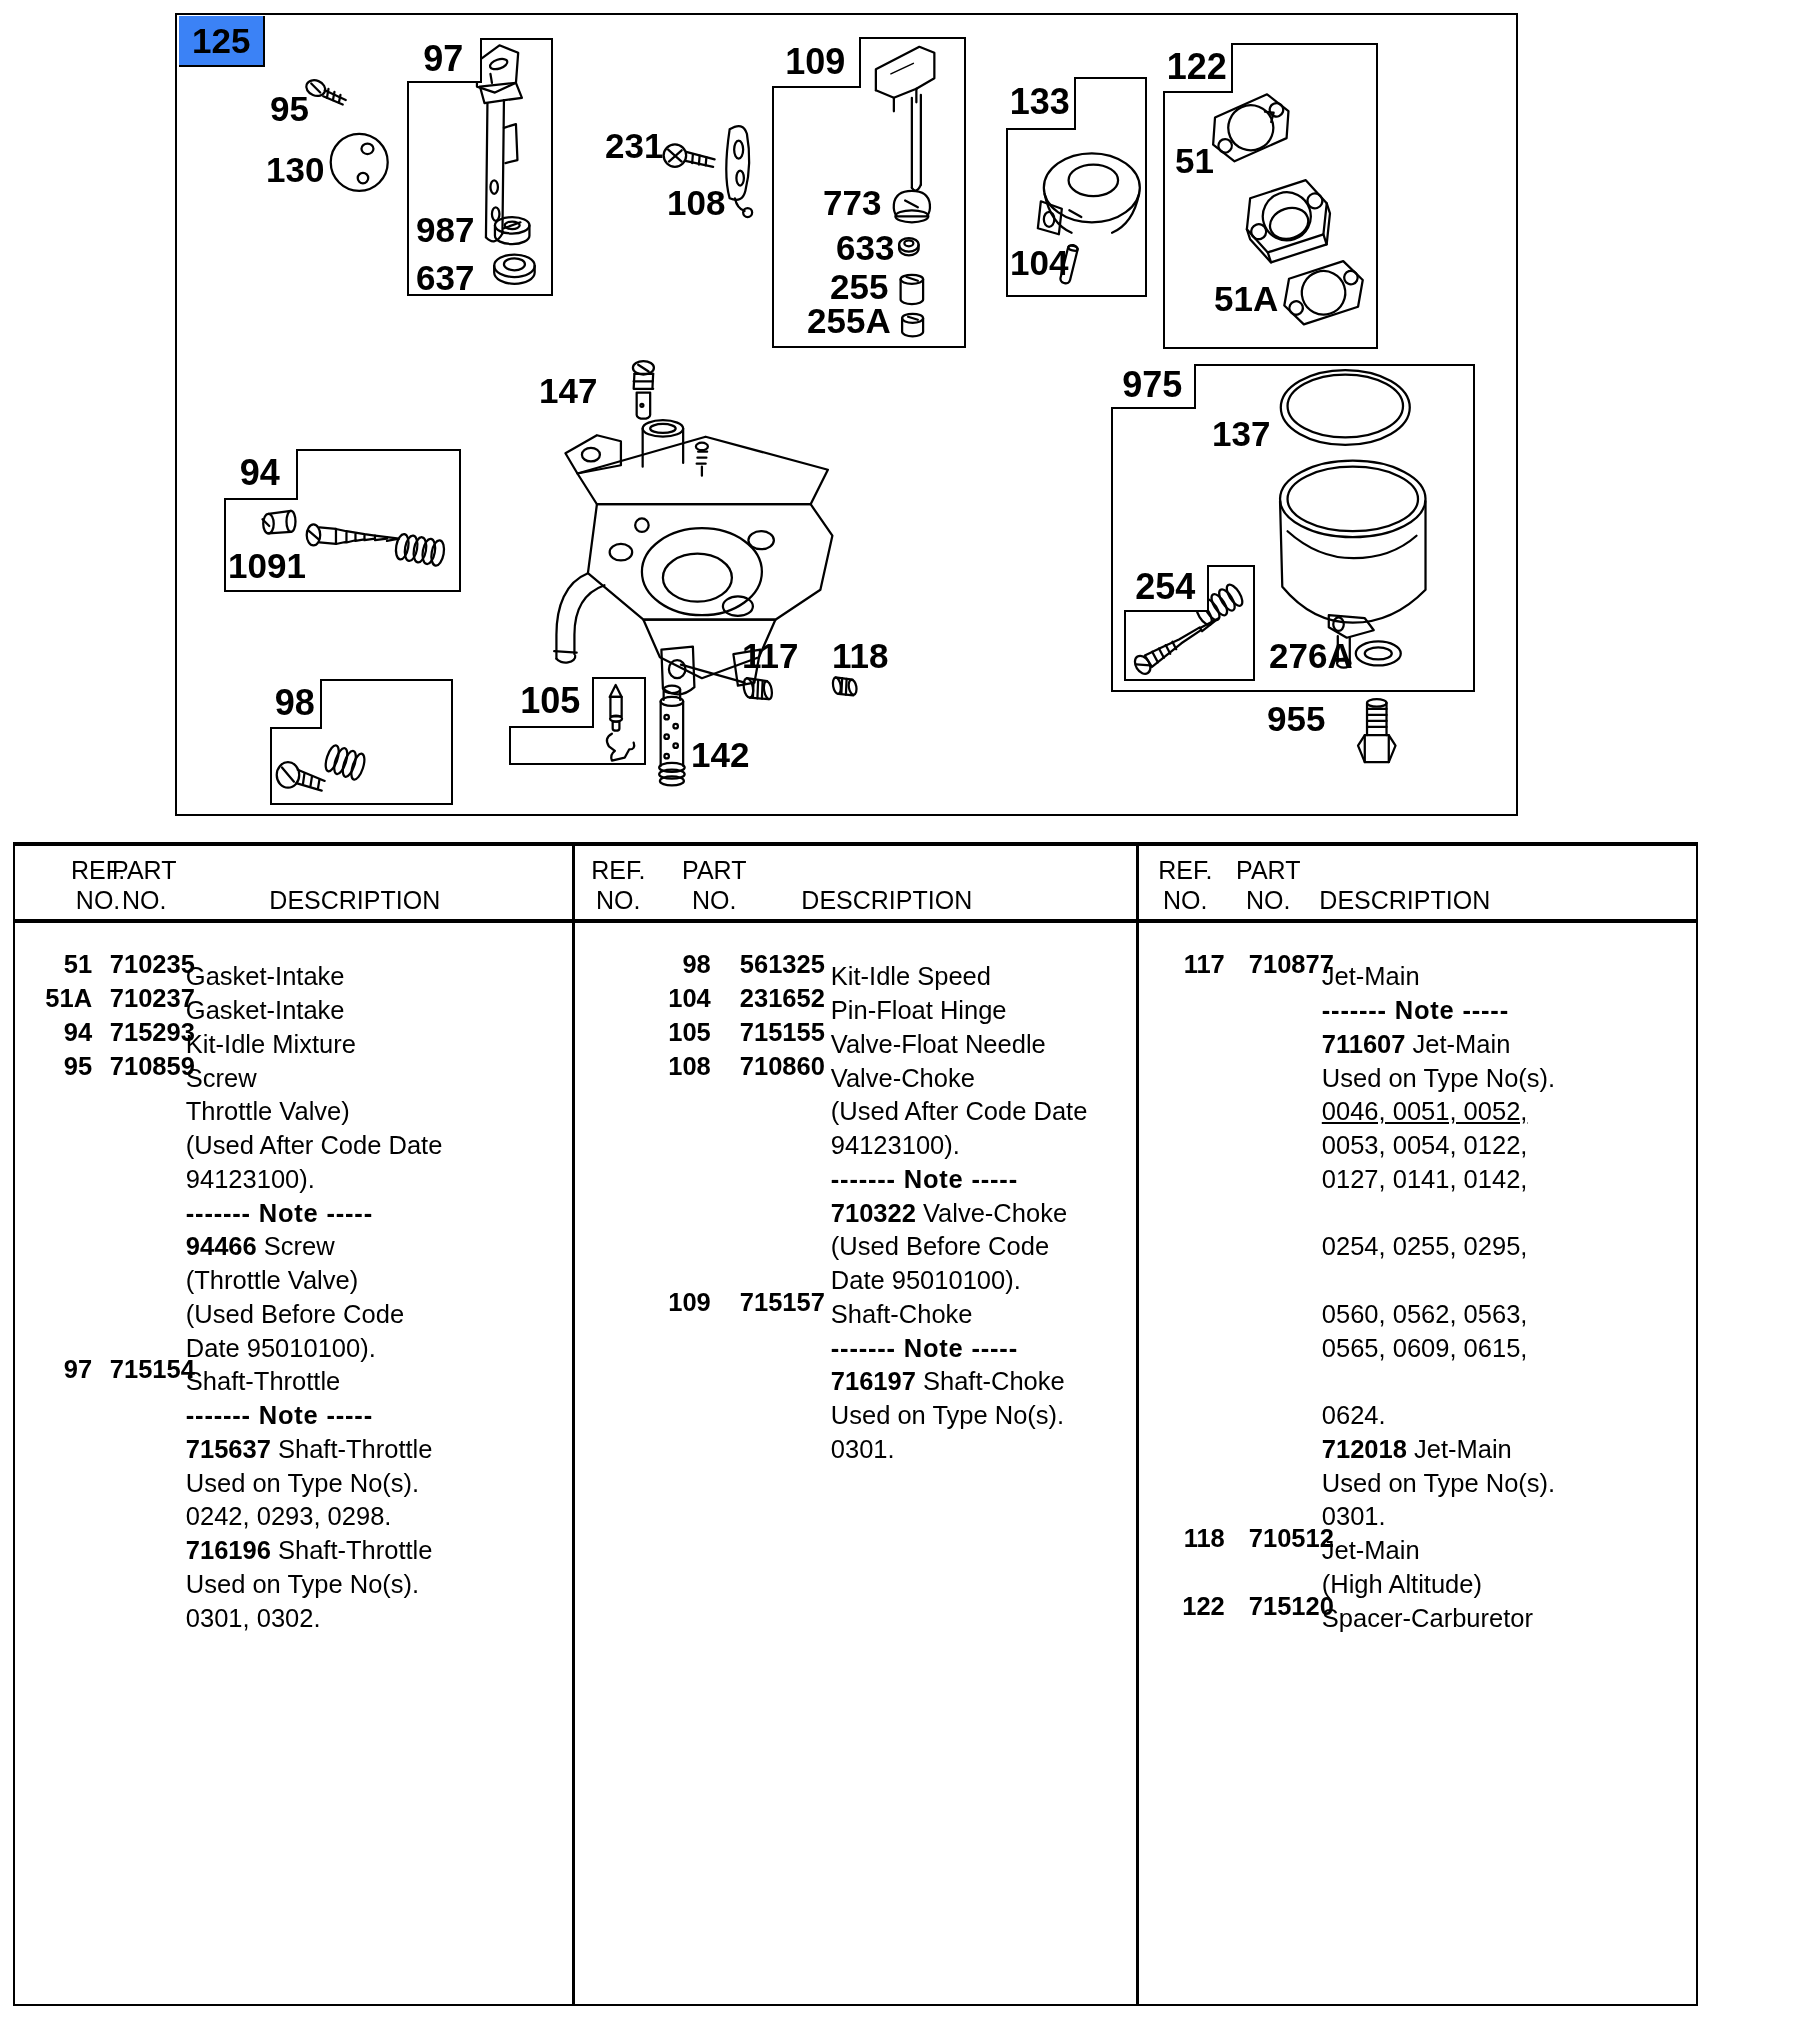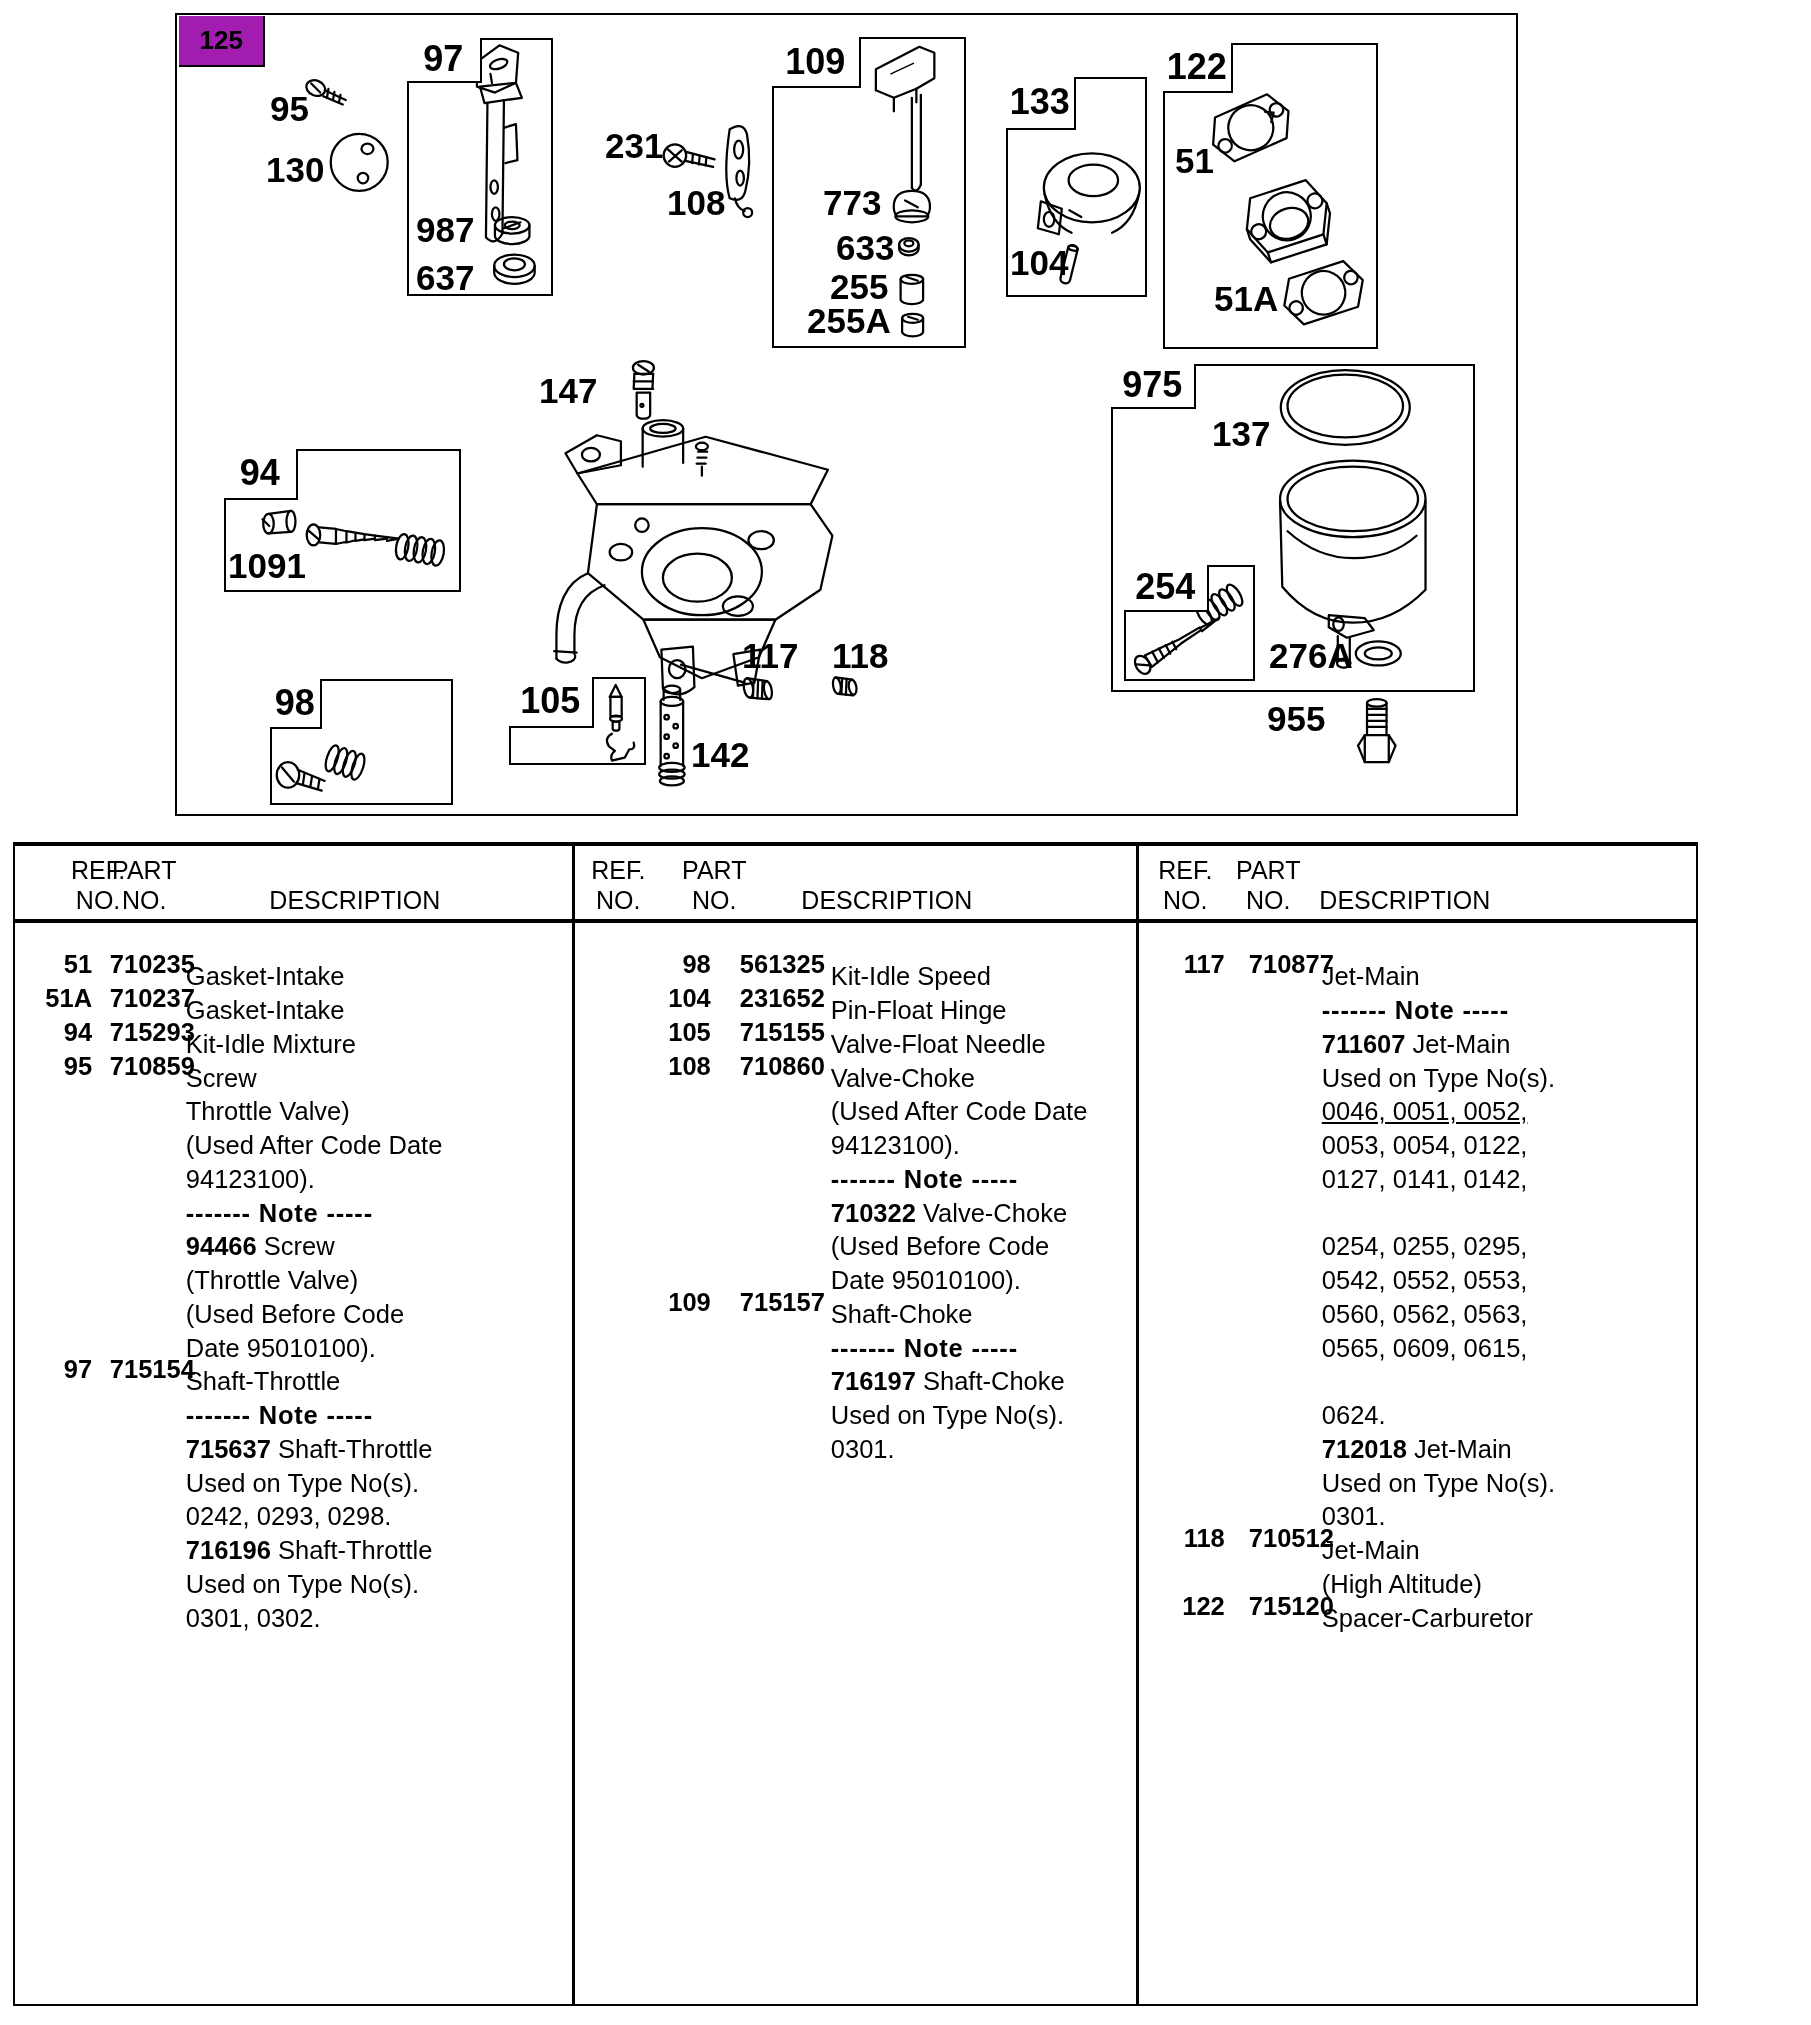--- a/index.html
+++ b/index.html
@@ -7,21 +7,21 @@
           font-family:"Liberation Sans",sans-serif;overflow:hidden;}
   
   #diagram{position:absolute;border:2.3px solid #000;box-sizing:border-box;background:#fff;}
   #diagram svg{position:absolute;left:0;top:0;}
   .pbox{position:absolute;border:2.3px solid #000;box-sizing:border-box;}
   .pbox .lblbox{position:absolute;left:-2.3px;top:-2.3px;border-right:2.3px solid #000;border-bottom:2.3px solid #000;
                 box-sizing:border-box;display:flex;align-items:center;justify-content:center;
                 font-weight:bold;font-size:36px;background:#fff;}
   .lblbox-solo{position:absolute;border-right:2.3px solid #000;border-bottom:2.3px solid #000;
                box-sizing:border-box;display:flex;align-items:center;justify-content:center;
-               font-weight:bold;font-size:26px;background:#a21caf;}
+               font-weight:bold;font-size:35px;background:#3b82f6;}
   .plabel{position:absolute;font-weight:bold;font-size:35px;line-height:1;white-space:nowrap;}
   
   #table{position:absolute;border:2.3px solid #000;border-top-width:4.5px;box-sizing:border-box;background:#fff;}
   .vsep{position:absolute;top:0;bottom:0;width:3px;background:#000;}
   .hrule{position:absolute;height:3.8px;background:#000;left:0;right:0;}
   .thead{position:absolute;font-size:25px;line-height:30px;text-align:center;white-space:pre-line;}
   .trow{position:absolute;height:34px;font-size:25.5px;line-height:34px;white-space:nowrap;}
   .cref{position:absolute;width:75px;text-align:right;font-weight:bold;}
   .cpart{position:absolute;font-weight:bold;}
   .cdesc{position:absolute;margin-top:12px;}
@@ -537,23 +537,20 @@
       </div>
       <div class="trow" style="top: 270px; left: 0px; right: 0px;">
         <span class="cdesc" style="left: 1307px;">0053, 0054, 0122,</span>
       </div>
       <div class="trow" style="top: 304px; left: 0px; right: 0px;">
         <span class="cdesc" style="left: 1307px;">0127, 0141, 0142,</span>
       </div>
       <div class="trow" style="top: 371px; left: 0px; right: 0px;">
         <span class="cdesc" style="left: 1307px;">0254, 0255, 0295,</span>
       </div>
-      <div class="trow" style="top: 405px; left: 0px; right: 0px;">
-        <span class="cdesc" style="left: 1307px;">0542, 0552, 0553,</span>
-      </div>
       <div class="trow" style="top: 439px; left: 0px; right: 0px;">
         <span class="cdesc" style="left: 1307px;">0560, 0562, 0563,</span>
       </div>
       <div class="trow" style="top: 473px; left: 0px; right: 0px;">
         <span class="cdesc" style="left: 1307px; text-align: center;">0565, 0609, 0615,</span>
       </div>
       <div class="trow" style="top: 540px; left: 0px; right: 0px;">
         <span class="cdesc" style="left: 1307px;">0624.</span>
       </div>
       <div class="trow" style="top: 574px; left: 0px; right: 0px;">

